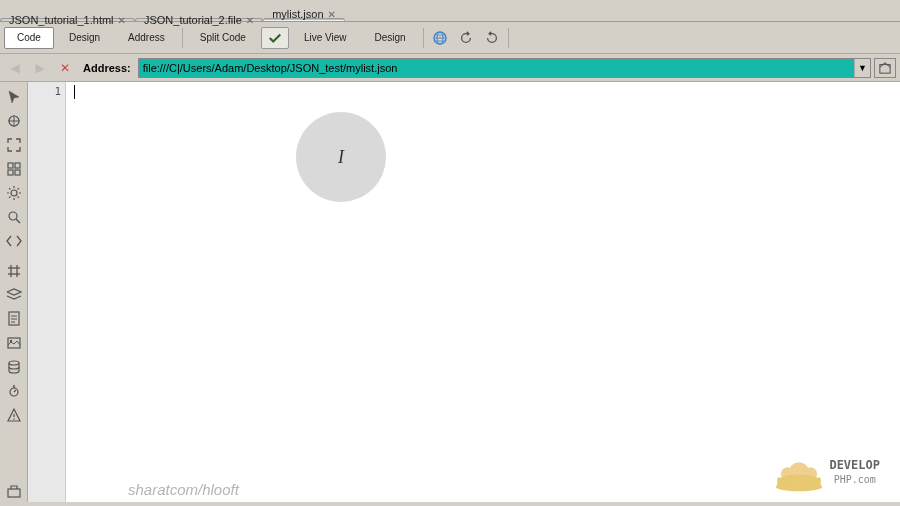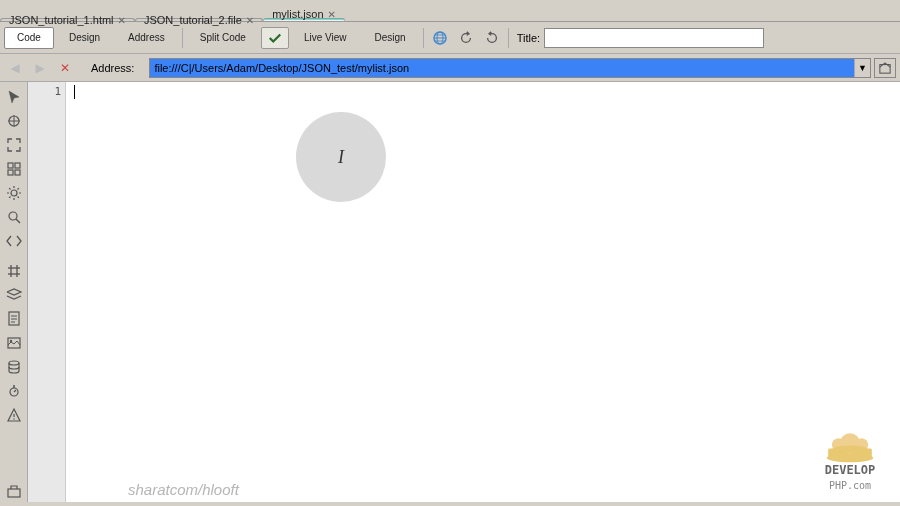--- a/index.html
+++ b/index.html
@@ -124,28 +124,28 @@
       height: 20px;
       cursor: pointer;
       font-size: 12px;
       color: #555;
       border: 1px solid transparent;
       border-radius: 2px;
     }
     .nav-btn.disabled { color: #bbb; cursor: default; }
     .address-label {
       font-size: 11px;
-      margin: 0 12px;
-      font-weight: normal;
+      margin: 0 4px;
+      font-weight: bold;
     }
     .address-input-wrap {
       display: flex;
       flex: 1;
       align-items: center;
-      background: #3b82f6;
+      background: #14b8a6;
       border: 1px solid #888;
       height: 20px;
     }
     .address-input {
       flex: 1;
       border: none;
       outline: none;
       font-size: 11px;
       padding: 0 4px;
       background: transparent;
@@ -266,21 +266,21 @@
       font-style: italic;
       color: #333;
     }
 
     
     .watermark {
       position: absolute;
       bottom: 10px;
       right: 20px;
       display: flex;
-      flex-direction: column;
+      flex-direction: row;
       align-items: center;
     }
     .watermark-hat {
       width: 60px;
       height: 40px;
     }
     .watermark-text {
       font-size: 10px;
       color: #888;
       text-align: center;
@@ -370,24 +370,20 @@
     </svg>
   </div>
 
   <div class="toolbar-icon-btn">
     <svg viewBox="0 0 16 16" width="14" height="14">
       <path d="M3 8A5 5 0 1 0 8 3H5l2-2" fill="none" stroke="#555" stroke-width="1.5"></path>
       <polyline points="7,1 5,3 7,5" fill="none" stroke="#555" stroke-width="1.5"></polyline>
     </svg>
   </div>
   <div class="toolbar-separator"></div>
-  <div class="title-section">
-    <span class="title-label">Title:</span>
-    <input type="text" class="title-input" value="" style="">
-  </div>
 </div>
 
 <div class="address-bar">
   <div class="nav-btn disabled">◀</div>
   <div class="nav-btn disabled">▶</div>
   <div class="nav-btn" style="color:#cc4444;">✕</div>
   <span class="address-label">Address:</span>
   <div class="address-input-wrap">
     <input type="text" class="address-input" value="file:///C|/Users/Adam/Desktop/JSON_test/mylist.json" style="">
     <div class="address-dropdown">▼</div>

